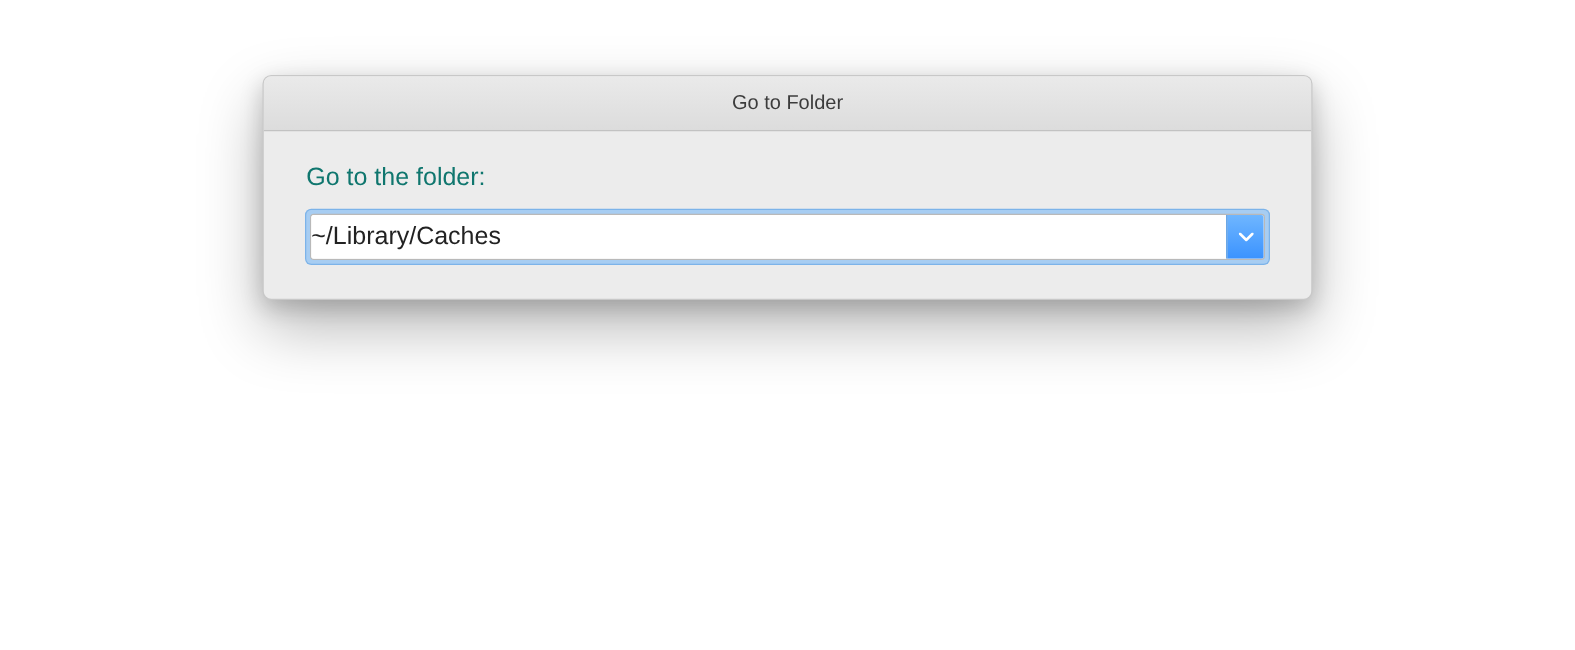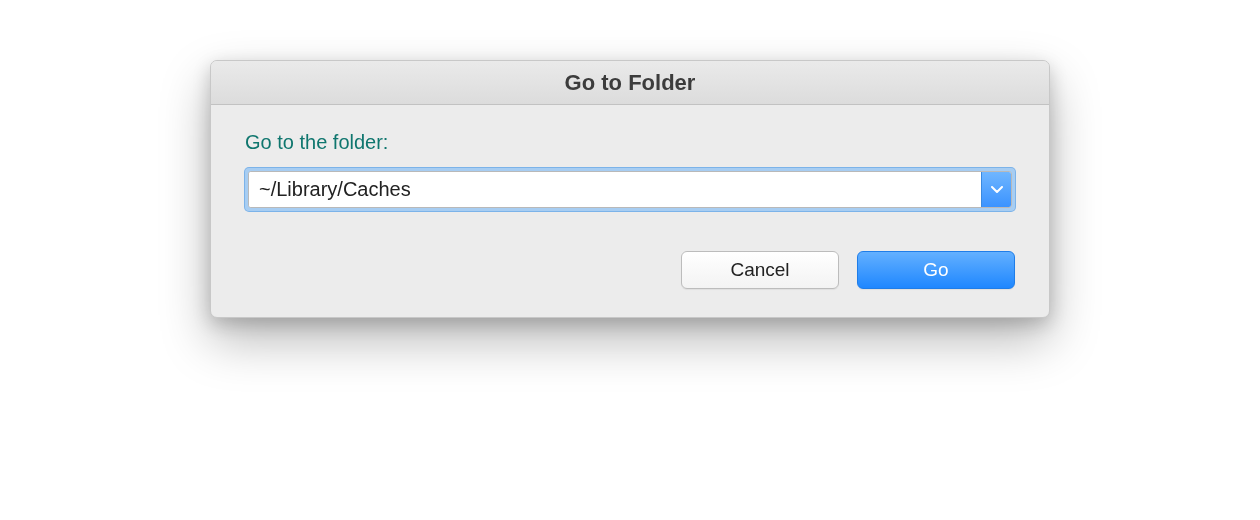--- a/index.html
+++ b/index.html
@@ -27,23 +27,23 @@
     }
     .titlebar {
       height: 44px;
       background: linear-gradient(to bottom, #eaeaea, #dcdcdc);
       border-bottom: 1px solid #c2c2c2;
       display: flex;
       align-items: center;
       justify-content: center;
     }
     .titlebar-title {
-      font-size: 22px;
+      font-size: 16px;
       color: #3c3c3c;
-      font-weight: 700;
+      font-weight: 400;
     }
     .dialog-body {
       padding: 26px 34px 28px 34px;
     }
     .prompt-label {
       font-size: 20px;
       color: #0f766e;
       margin-bottom: 14px;
     }
     .combo-wrap {
@@ -61,21 +61,21 @@
       border: 1px solid #b9b9b9;
       border-radius: 3px;
       overflow: hidden;
     }
     .path-input {
       flex: 1;
       border: none;
       outline: none;
       font-size: 20px;
       color: #222;
-      padding: 6px 10px;
+      padding: 6px 0;
       background: #ffffff;
       font-family: inherit;
     }
     .dropdown-btn {
       width: 30px;
       background: linear-gradient(to bottom, #6fb6ff, #3b93ff);
       border: none;
       border-left: 1px solid #3a8ae0;
       display: flex;
       align-items: center;
@@ -124,18 +124,14 @@
         <input type="text" class="path-input" value="~/Library/Caches" style="">
         <button class="dropdown-btn">
           <span>
             <svg viewBox="0 0 12 8">
                 <path d="M1 1 L6 6 L11 1" stroke="#ffffff" stroke-width="2" fill="none" stroke-linecap="round" stroke-linejoin="round"></path>
               </svg>
           </span>
         </button>
       </div>
     </div>
-    <div class="button-row">
-      <button class="btn">Cancel</button>
-      <button class="btn btn-primary">Go</button>
-    </div>
   </div>
 </div>
 
 </body></html>

